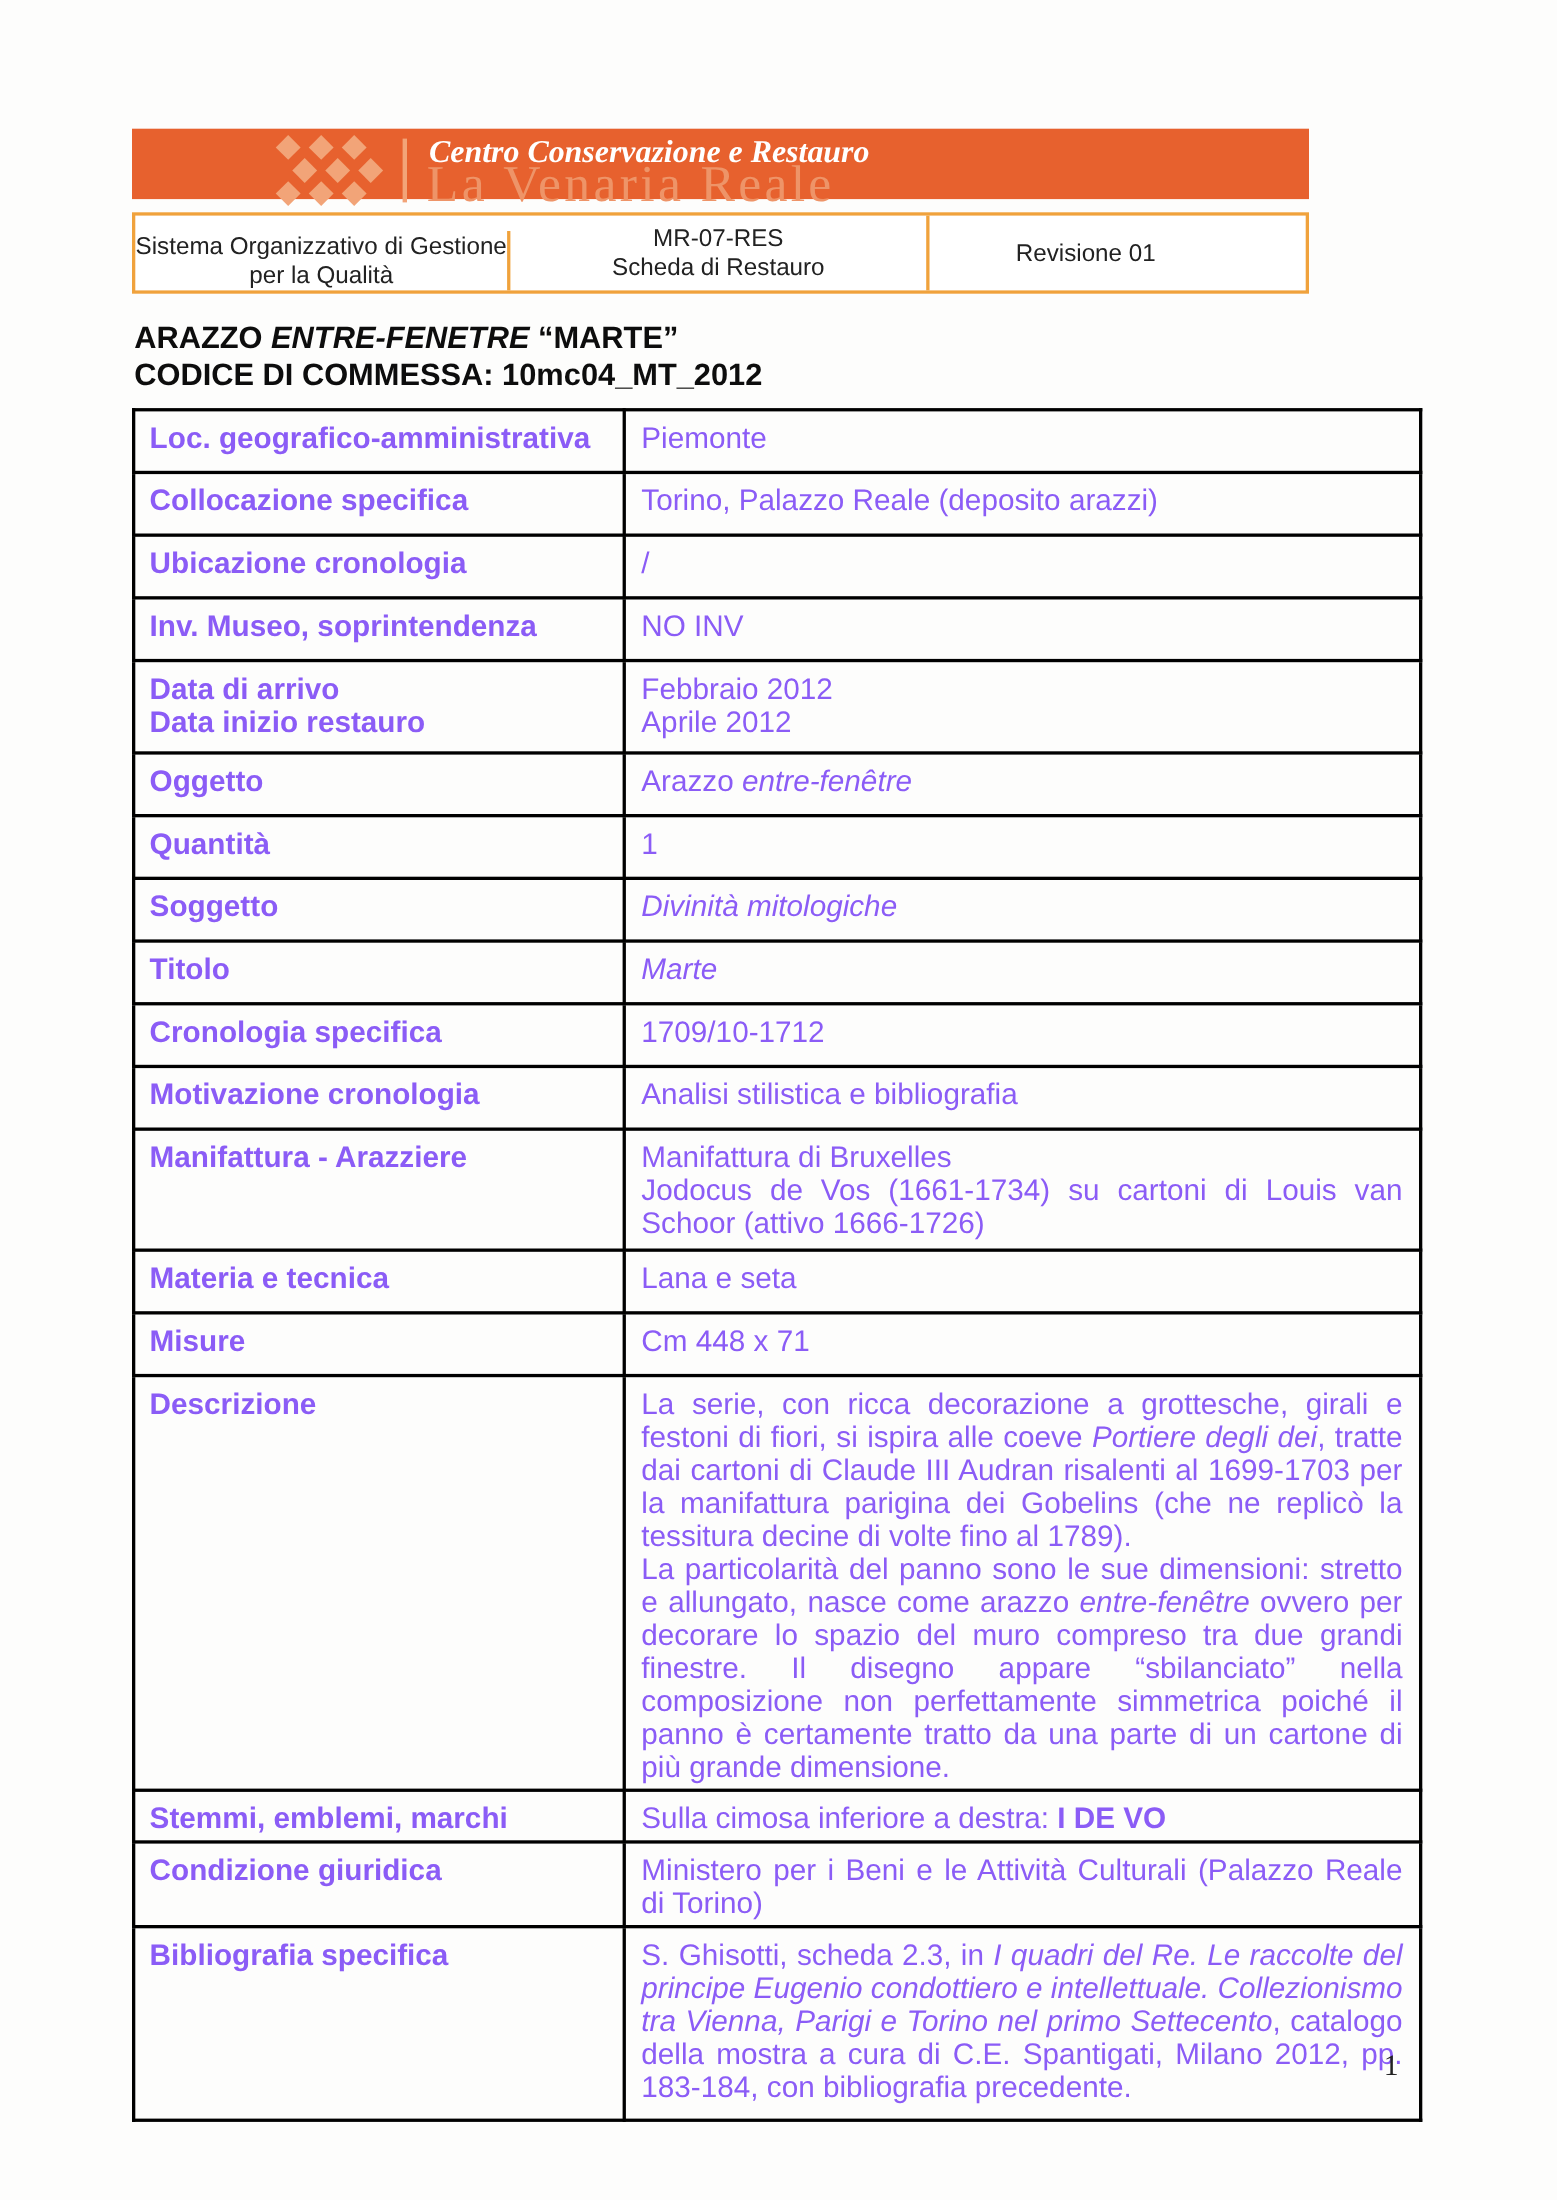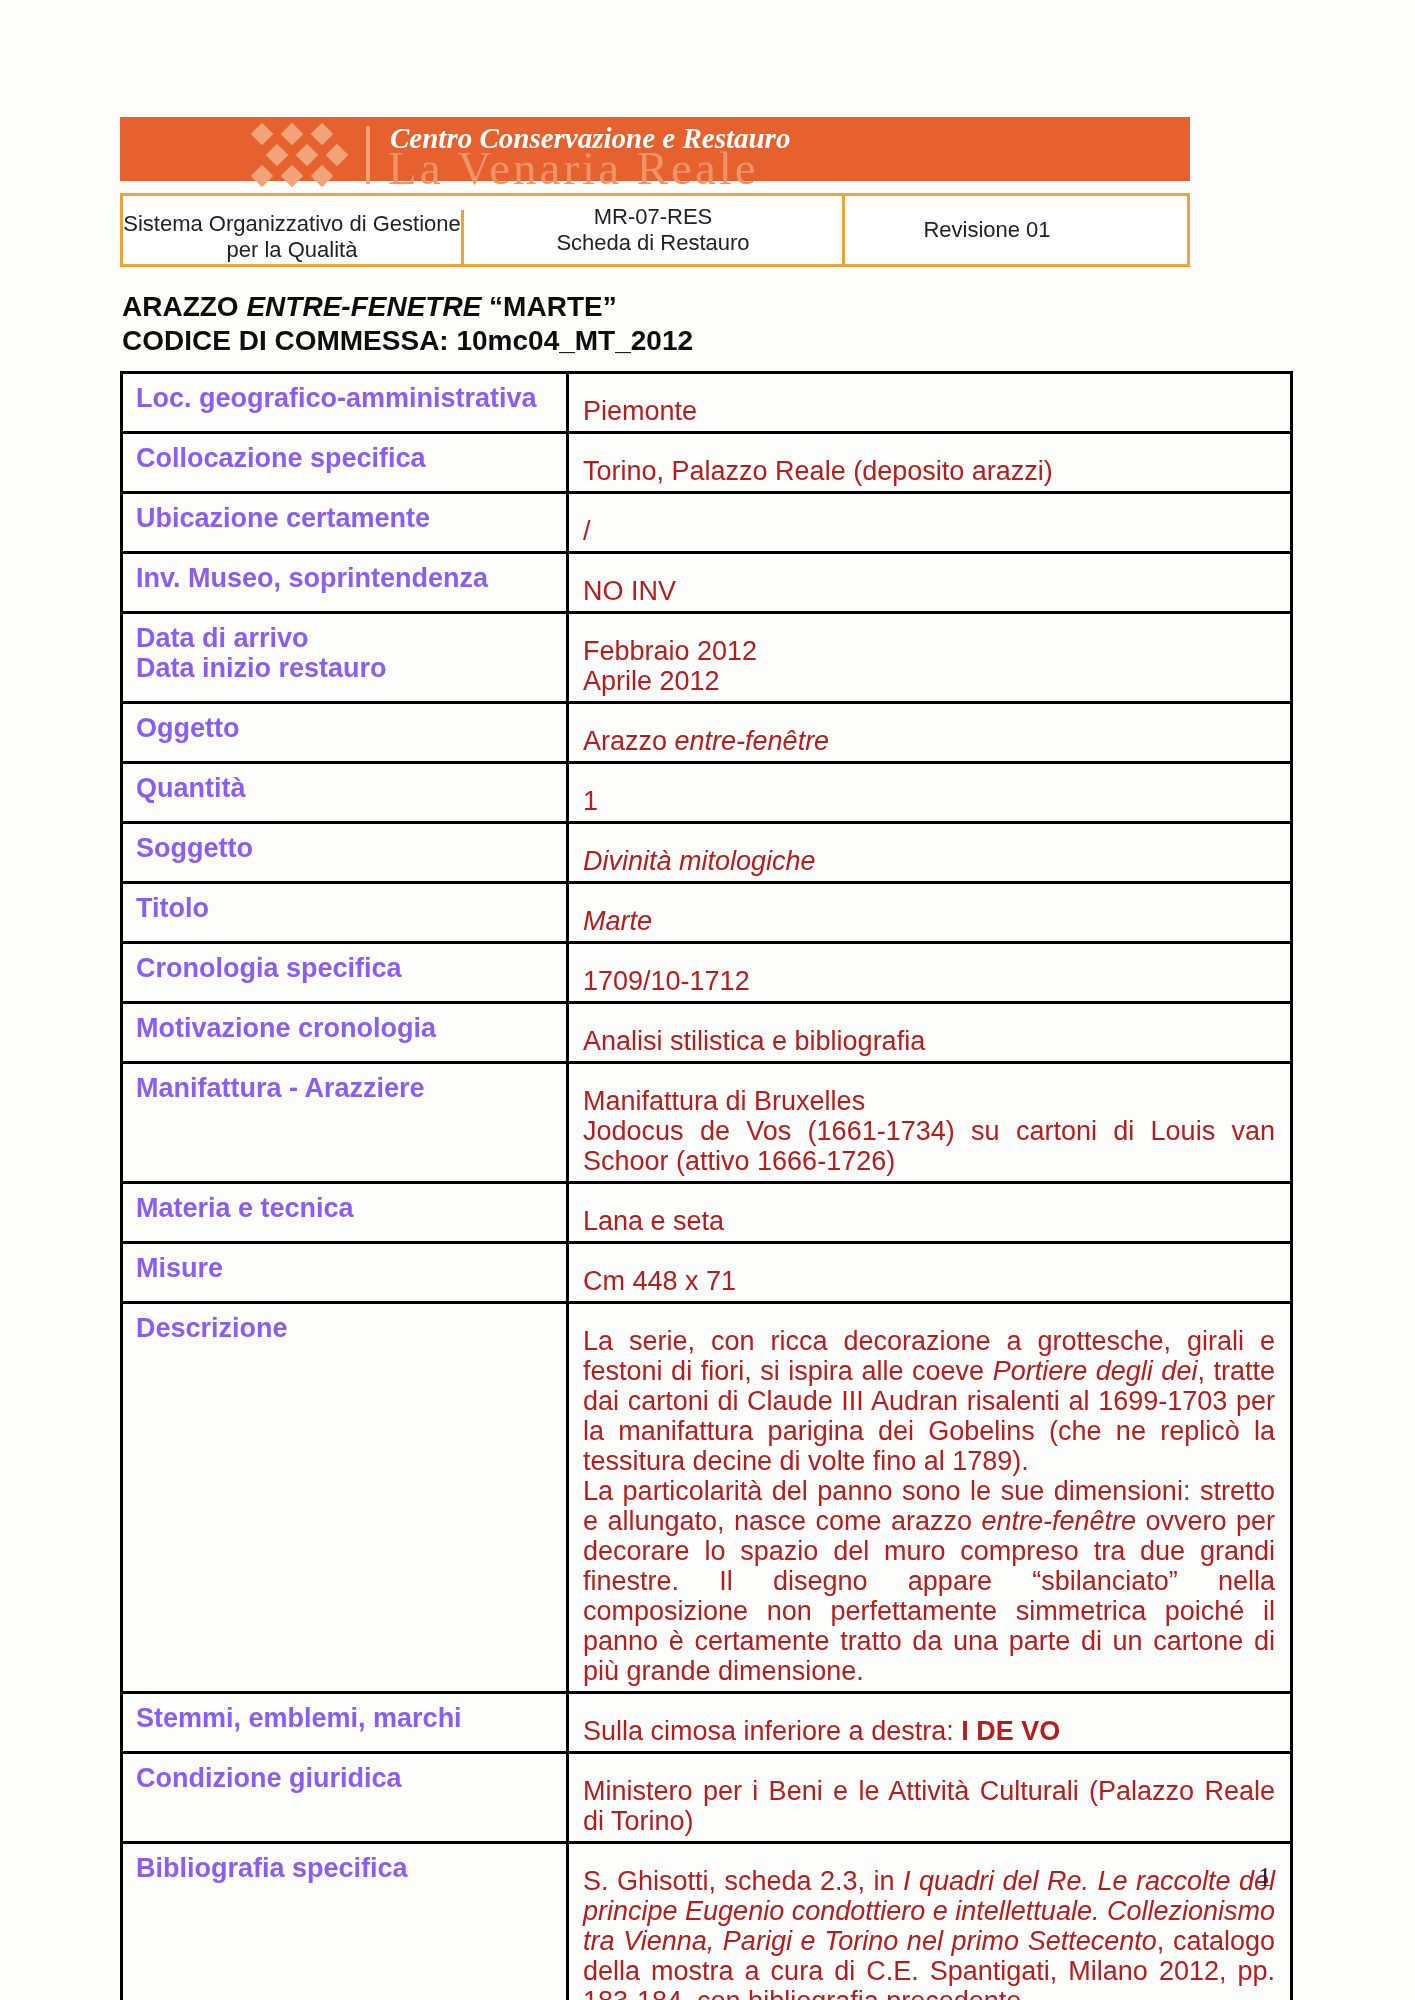--- a/index.html
+++ b/index.html
@@ -42,21 +42,21 @@
   
   .doc-title { position:absolute; left:122px; top:290px; font-weight:bold; font-size:28px; line-height:34px; color:#0d0d0d; }
 
   
   .main-table {
     position:absolute; left:120px; top:371px; width:1173px;
     border-collapse:collapse; table-layout:fixed;
   }
   .main-table td { border:3px solid #000; vertical-align:top; font-size:27px; line-height:30px; }
   .cell-label { width:420px; font-weight:bold; padding:9px 10px 5px 13px; white-space:pre-line; color:#8b5cf6; }
-  .cell-value { padding:22px 15px 5px 14px; white-space:pre-line; text-align:justify; color:#b91c1c; }
+  .cell-value { padding:9px 15px 5px 14px; white-space:pre-line; text-align:justify; color:#8b5cf6; }
   .main-table tr { height:57px; }
   .main-table tr:nth-child(5)  { height:84px; }
   .main-table tr:nth-child(12) { height:110px; }
   .main-table tr:nth-child(15) { height:auto; }
   .main-table tr:nth-child(16) { height:44px; }
   .main-table tr:nth-child(17) { height:74px; }
   .main-table tr:nth-child(18) { height:176px; }
 
   .seg-italic { font-style:italic; }
   .seg-bold   { font-weight:bold; }
@@ -110,21 +110,21 @@
       <td class="cell-label">Loc. geografico-amministrativa</td>
       <td class="cell-value"><span>Piemonte</span></td>
     </tr>
 
     <tr class="main-row">
       <td class="cell-label">Collocazione specifica</td>
       <td class="cell-value"><span>Torino, Palazzo Reale (deposito arazzi)</span></td>
     </tr>
 
     <tr class="main-row">
-      <td class="cell-label">Ubicazione certamente</td>
+      <td class="cell-label">Ubicazione cronologia</td>
       <td class="cell-value"><span>/</span></td>
     </tr>
 
     <tr class="main-row">
       <td class="cell-label">Inv. Museo, soprintendenza</td>
       <td class="cell-value"><span>NO INV</span></td>
     </tr>
 
     <tr class="main-row">
       <td class="cell-label">Data di arrivo

